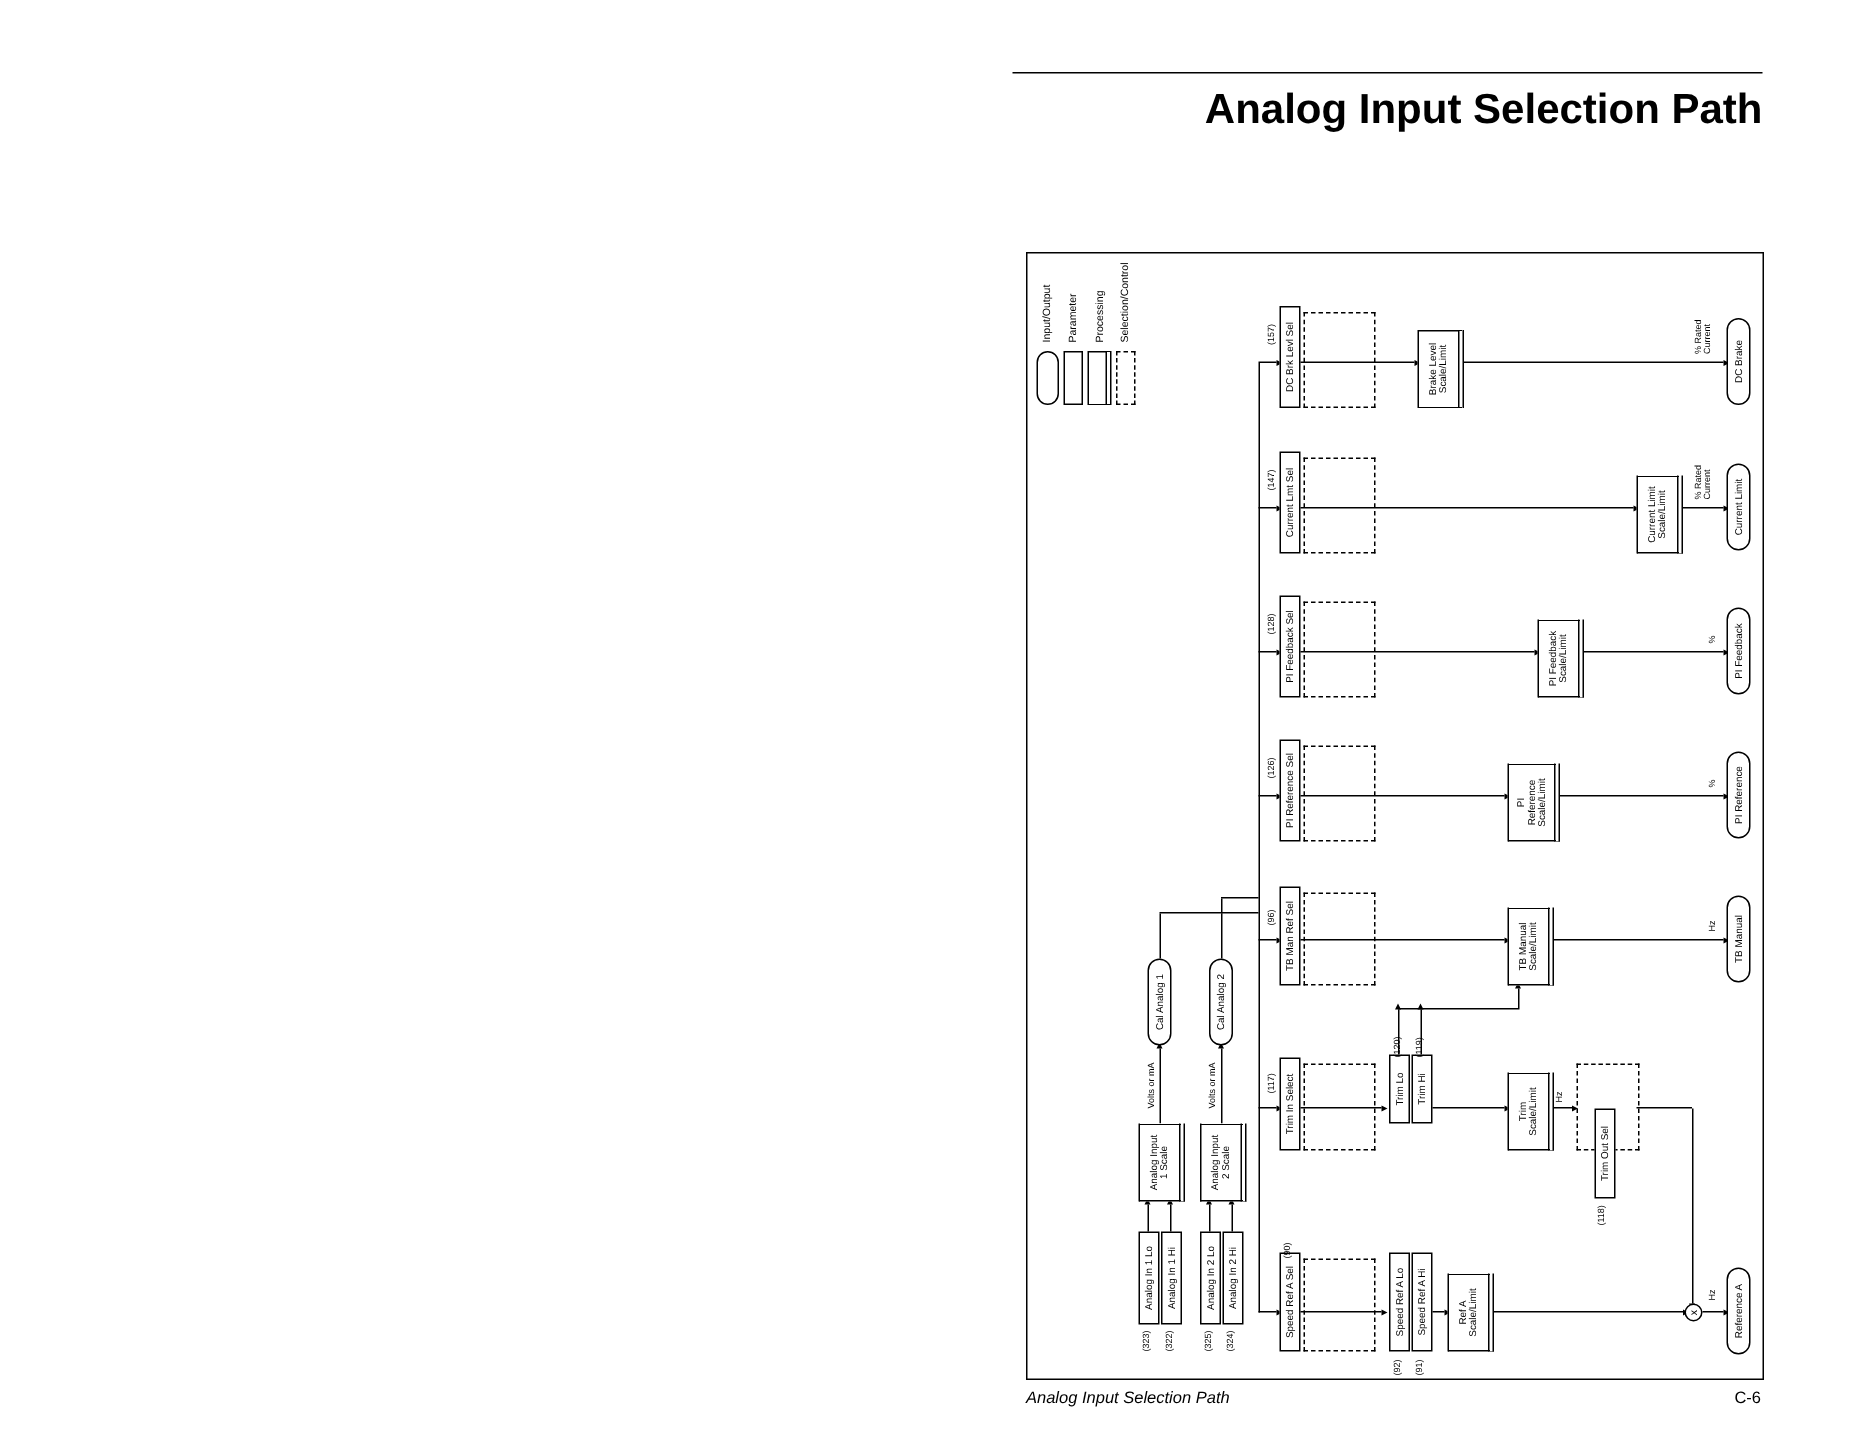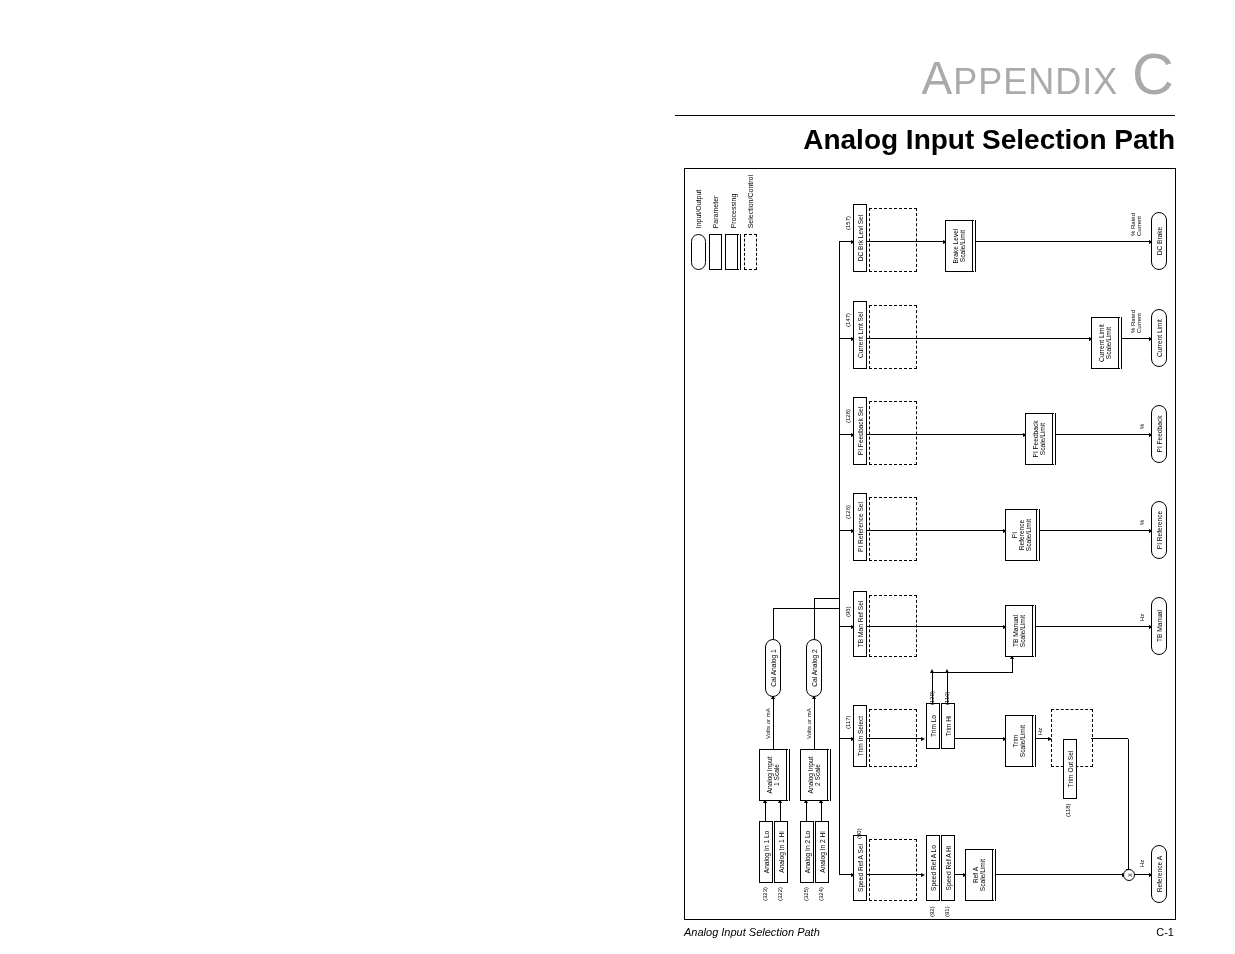--- a/index.html
+++ b/index.html
@@ -204,24 +204,20 @@
     font-style: italic;
   }
   .footer-page {
     font-weight: normal;
   }
 </style>
 </head>
 <body>
 
 <div class="header">
-  <div class="appendix">
-    <span>A<span style="font-size:36px">PPENDIX</span></span>
-    <span class="big">C</span>
-  </div>
   <hr>
   <div class="subtitle">Analog  Input Selection Path</div>
 </div>
 
 <div class="diagram-frame">
   <div class="rotwrap">
 
     <div class="legend">
       <div class="legend-row">
         <div class="legend-shape inputoutput"></div>
@@ -385,14 +381,14 @@
     <div class="line vline arrow-down" style="top:289px;left:677px;height:175px"></div>
     <div class="lbl" style="top:445px;left:683px;white-space:pre-line;text-align:left">% Rated
 Current</div>
     <div class="io-pill" style="top:466px;left:649px;width:56px;height:14px">DC Brake</div>
 
   </div>
 </div>
 
 <div class="footer">
   <span class="footer-title">Analog Input Selection Path</span>
-  <span class="footer-page">C-1</span>
+  <span class="footer-page">C-6</span>
 </div>
 
 </body></html>

